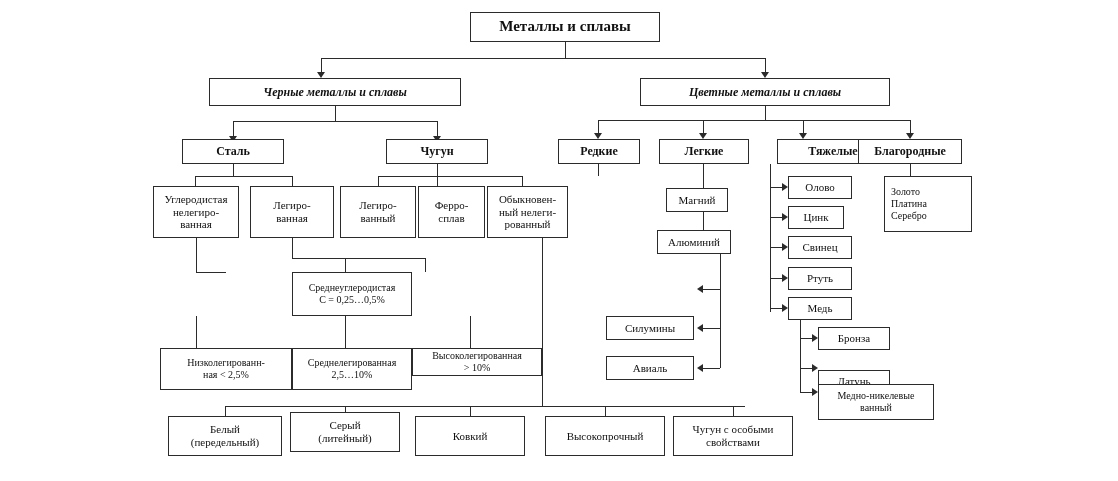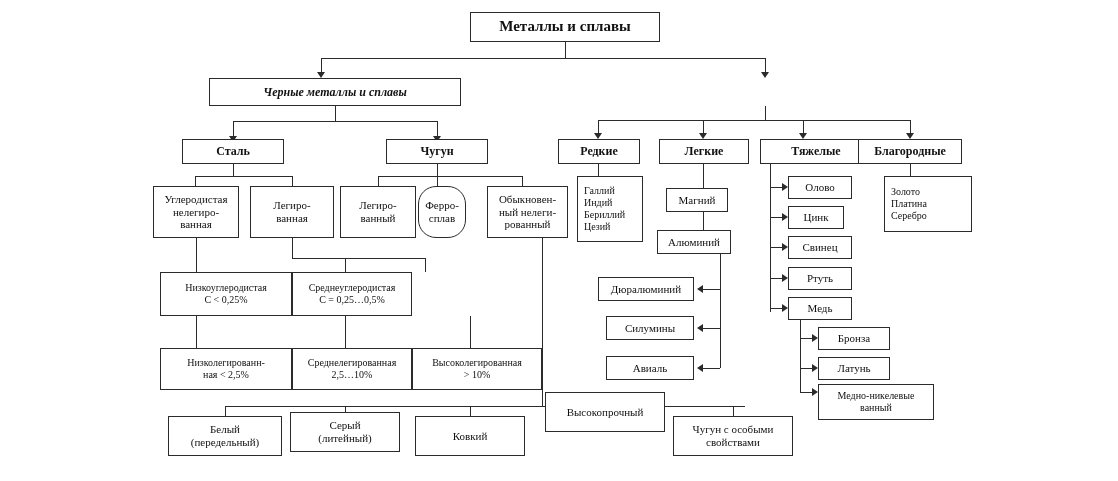--- a/index.html
+++ b/index.html
@@ -79,20 +79,21 @@
 
   <div class="line vline" style="left:565px; top:42px; height:16px;"></div>
 
   <div class="line hline" style="left:321px; top:58px; width:444px;"></div>
   <div class="line vline" style="left:321px; top:58px; height:15px;"></div>
   <div class="line vline" style="left:765px; top:58px; height:15px;"></div>
   <div class="arrow" style="left:317px; top:72px;"></div>
   <div class="arrow" style="left:761px; top:72px;"></div>
 
   <div class="node t-l1" style="left:209px; top:78px; width:252px; height:28px;">Черные металлы и сплавы</div>
+  <div class="node t-l1" style="left:640px; top:78px; width:250px; height:28px;">Цветные металлы и сплавы</div>
 
   <div class="line vline" style="left:335px; top:106px; height:15px;"></div>
   <div class="line hline" style="left:233px; top:121px; width:204px;"></div>
   <div class="line vline" style="left:233px; top:121px; height:16px;"></div>
   <div class="line vline" style="left:437px; top:121px; height:16px;"></div>
   <div class="arrow" style="left:229px; top:136px;"></div>
   <div class="arrow" style="left:433px; top:136px;"></div>
 
   <div class="node t-l2" style="left:182px; top:139px; width:102px; height:25px;">Сталь</div>
   <div class="node t-l2" style="left:386px; top:139px; width:102px; height:25px;">Чугун</div>
@@ -107,87 +108,81 @@
   <div class="node t-n" style="left:250px; top:186px; width:84px; height:52px;">Легиро-
 ванная</div>
 
   <div class="line vline" style="left:437px; top:164px; height:12px;"></div>
   <div class="line hline" style="left:378px; top:176px; width:144px;"></div>
   <div class="line vline" style="left:378px; top:176px; height:10px;"></div>
   <div class="line vline" style="left:437px; top:176px; height:10px;"></div>
   <div class="line vline" style="left:522px; top:176px; height:10px;"></div>
   <div class="node t-n" style="left:340px; top:186px; width:76px; height:52px;">Легиро-
 ванный</div>
-  <div class="node t-n" style="left:418px; top:186px; width:48px; height:52px;border-radius:18px;">Ферро-
+  <div class="node t-n" style="left:418px; top:186px; width:67px; height:52px;">Ферро-
 сплав</div>
   <div class="node t-n" style="left:487px; top:186px; width:81px; height:52px;">Обыкновен-
 ный нелеги-
 рованный</div>
 
   <div class="line vline" style="left:196px; top:238px; height:34px;"></div>
   <div class="line hline" style="left:196px; top:272px; width:30px;"></div>
   <div class="line vline" style="left:292px; top:238px; height:20px;"></div>
   <div class="line hline" style="left:292px; top:258px; width:133px;"></div>
   <div class="line vline" style="left:425px; top:258px; height:14px;"></div>
   <div class="line vline" style="left:345px; top:258px; height:14px;"></div>
 
-  <div class="node t-s" style="left:160px; top:272px; width:132px; height:44px;">Низкоуглеродистая
-C &lt; 0,25%</div>
   <div class="node t-s" style="left:292px; top:272px; width:120px; height:44px;">Среднеуглеродистая
 C = 0,25…0,5%</div>
 
   <div class="line vline" style="left:196px; top:316px; height:32px;"></div>
   <div class="line vline" style="left:345px; top:316px; height:32px;"></div>
   <div class="line vline" style="left:470px; top:316px; height:32px;"></div>
 
   <div class="node t-s" style="left:160px; top:348px; width:132px; height:42px;">Низколегированн-
 ная  &lt; 2,5%</div>
   <div class="node t-s" style="left:292px; top:348px; width:120px; height:42px;">Среднелегированная
 2,5…10%</div>
-  <div class="node t-s" style="left:412px; top:348px; width:130px; height:42px;">Высоколегированная
+  <div class="node t-s" style="left:412px; top:348px; width:130px; height:28px;">Высоколегированная
 &gt; 10%</div>
 
   <div class="line vline" style="left:542px; top:238px; height:168px;"></div>
   <div class="line hline" style="left:225px; top:406px; width:520px;"></div>
   <div class="line vline" style="left:225px; top:406px; height:10px;"></div>
   <div class="line vline" style="left:345px; top:406px; height:10px;"></div>
   <div class="line vline" style="left:470px; top:406px; height:10px;"></div>
   <div class="line vline" style="left:605px; top:406px; height:10px;"></div>
   <div class="line vline" style="left:733px; top:406px; height:10px;"></div>
 
   <div class="node t-n" style="left:168px; top:416px; width:114px; height:40px;">Белый
 (передельный)</div>
   <div class="node t-n" style="left:290px; top:412px; width:110px; height:40px;">Серый
 (литейный)</div>
   <div class="node t-n" style="left:415px; top:416px; width:110px; height:40px;">Ковкий</div>
-  <div class="node t-n" style="left:545px; top:392px; width:120px; height:40px;">Высокопрочный</div>
+  <div class="node t-n" style="left:545px; top:416px; width:120px; height:40px;">Высокопрочный</div>
   <div class="node t-n" style="left:673px; top:416px; width:120px; height:40px;">Чугун с особыми
 свойствами</div>
 
   <div class="line vline" style="left:765px; top:106px; height:14px;"></div>
   <div class="line hline" style="left:598px; top:120px; width:312px;"></div>
   <div class="line vline" style="left:598px; top:120px; height:17px;"></div>
   <div class="line vline" style="left:703px; top:120px; height:17px;"></div>
   <div class="line vline" style="left:803px; top:120px; height:17px;"></div>
   <div class="line vline" style="left:910px; top:120px; height:17px;"></div>
   <div class="arrow" style="left:594px; top:133px;"></div>
   <div class="arrow" style="left:699px; top:133px;"></div>
   <div class="arrow" style="left:799px; top:133px;"></div>
   <div class="arrow" style="left:906px; top:133px;"></div>
 
   <div class="node t-l2" style="left:558px; top:139px; width:82px; height:25px;">Редкие</div>
   <div class="node t-l2" style="left:659px; top:139px; width:90px; height:25px;">Легкие</div>
-  <div class="node t-l2" style="left:760px; top:139px; width:112px; height:25px;">Тяжелые</div>
+  <div class="node t-l2" style="left:777px; top:139px; width:112px; height:25px;">Тяжелые</div>
   <div class="node t-l2" style="left:858px; top:139px; width:104px; height:25px;">Благородные</div>
 
   <div class="line vline" style="left:598px; top:164px; height:12px;"></div>
-  <div class="node t-s left" style="left:577px; top:176px; width:66px; height:66px;">Галлий
-Индий
-Бериллий
-Цезий</div>
 
   <div class="line vline" style="left:910px; top:164px; height:12px;"></div>
   <div class="node t-s left" style="left:884px; top:176px; width:88px; height:56px;">Золото
 Платина
 Серебро</div>
 
   <div class="line vline" style="left:703px; top:164px; height:24px;"></div>
   <div class="line hline" style="left:666px; top:188px; width:37px;"></div>
   <div class="line vline" style="left:703px; top:188px; height:42px;"></div>
   <div class="line hline" style="left:666px; top:230px; width:37px;"></div>
@@ -195,21 +190,20 @@
   <div class="node t-n" style="left:657px; top:230px; width:74px; height:24px;">Алюминий</div>
 
   <div class="line vline" style="left:720px; top:254px; height:114px;"></div>
   <div class="line hline" style="left:703px; top:289px; width:17px;"></div>
   <div class="line hline" style="left:703px; top:328px; width:17px;"></div>
   <div class="line hline" style="left:703px; top:368px; width:17px;"></div>
   <div class="arrow-left" style="left:697px; top:285px;"></div>
   <div class="arrow-left" style="left:697px; top:324px;"></div>
   <div class="arrow-left" style="left:697px; top:364px;"></div>
 
-  <div class="node t-n" style="left:598px; top:277px; width:96px; height:24px;">Дюралюминий</div>
   <div class="node t-n" style="left:606px; top:316px; width:88px; height:24px;">Силумины</div>
   <div class="node t-n" style="left:606px; top:356px; width:88px; height:24px;">Авиаль</div>
 
   <div class="line vline" style="left:770px; top:164px; height:148px;"></div>
   <div class="line hline" style="left:770px; top:187px; width:12px;"></div>
   <div class="line hline" style="left:770px; top:217px; width:12px;"></div>
   <div class="line hline" style="left:770px; top:247px; width:12px;"></div>
   <div class="line hline" style="left:770px; top:278px; width:12px;"></div>
   <div class="line hline" style="left:770px; top:308px; width:12px;"></div>
   <div class="arrow-right" style="left:782px; top:183px;"></div>
@@ -226,17 +220,17 @@
 
   <div class="line vline" style="left:800px; top:320px; height:72px;"></div>
   <div class="line hline" style="left:800px; top:338px; width:12px;"></div>
   <div class="line hline" style="left:800px; top:368px; width:12px;"></div>
   <div class="line hline" style="left:800px; top:392px; width:12px;"></div>
   <div class="arrow-right" style="left:812px; top:334px;"></div>
   <div class="arrow-right" style="left:812px; top:364px;"></div>
   <div class="arrow-right" style="left:812px; top:388px;"></div>
 
   <div class="node t-n" style="left:818px; top:327px; width:72px; height:23px;">Бронза</div>
-  <div class="node t-n" style="left:818px; top:357px; width:72px; height:23px;">Латунь</div>
+  <div class="node t-n" style="left:818px; top:370px; width:72px; height:23px;">Латунь</div>
   <div class="node t-s" style="left:818px; top:384px; width:116px; height:36px;">Медно-никелевые
 ванный</div>
 
 </div>
 
 </body></html>

